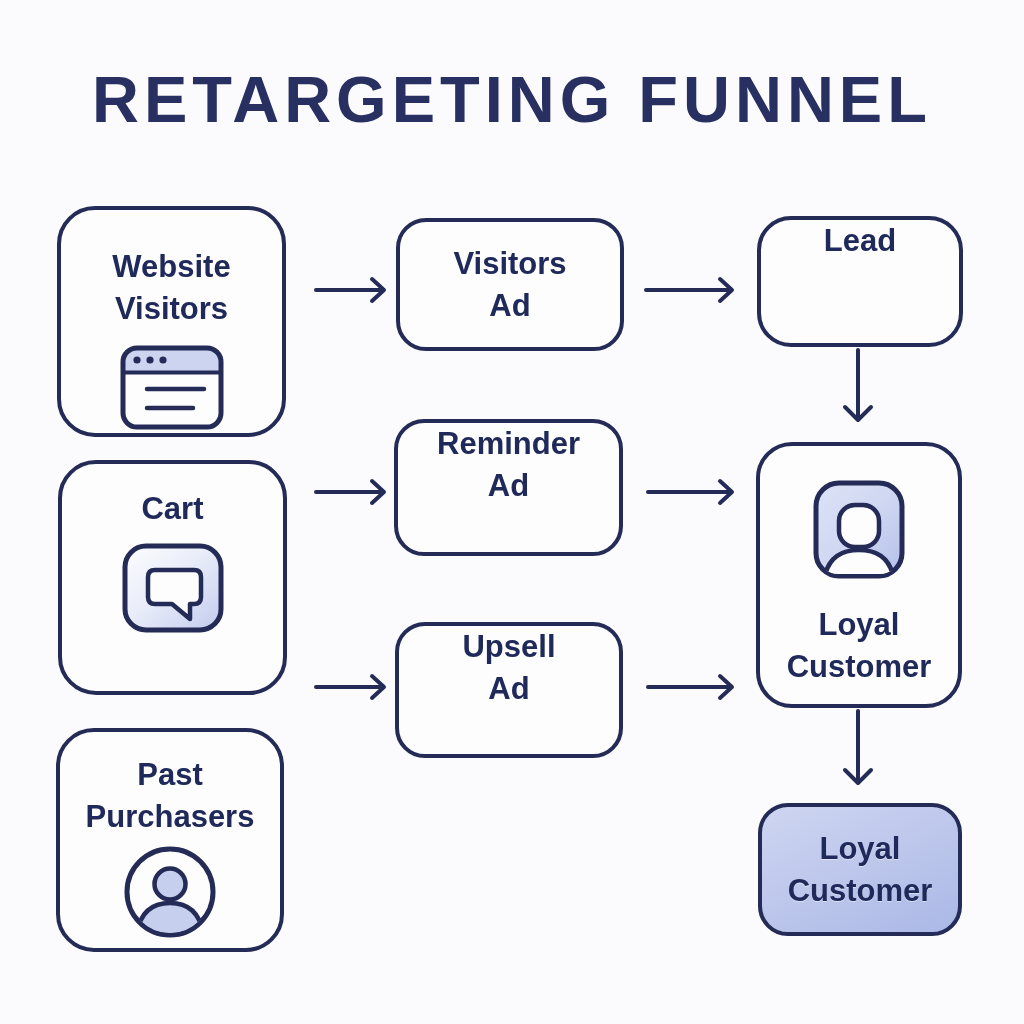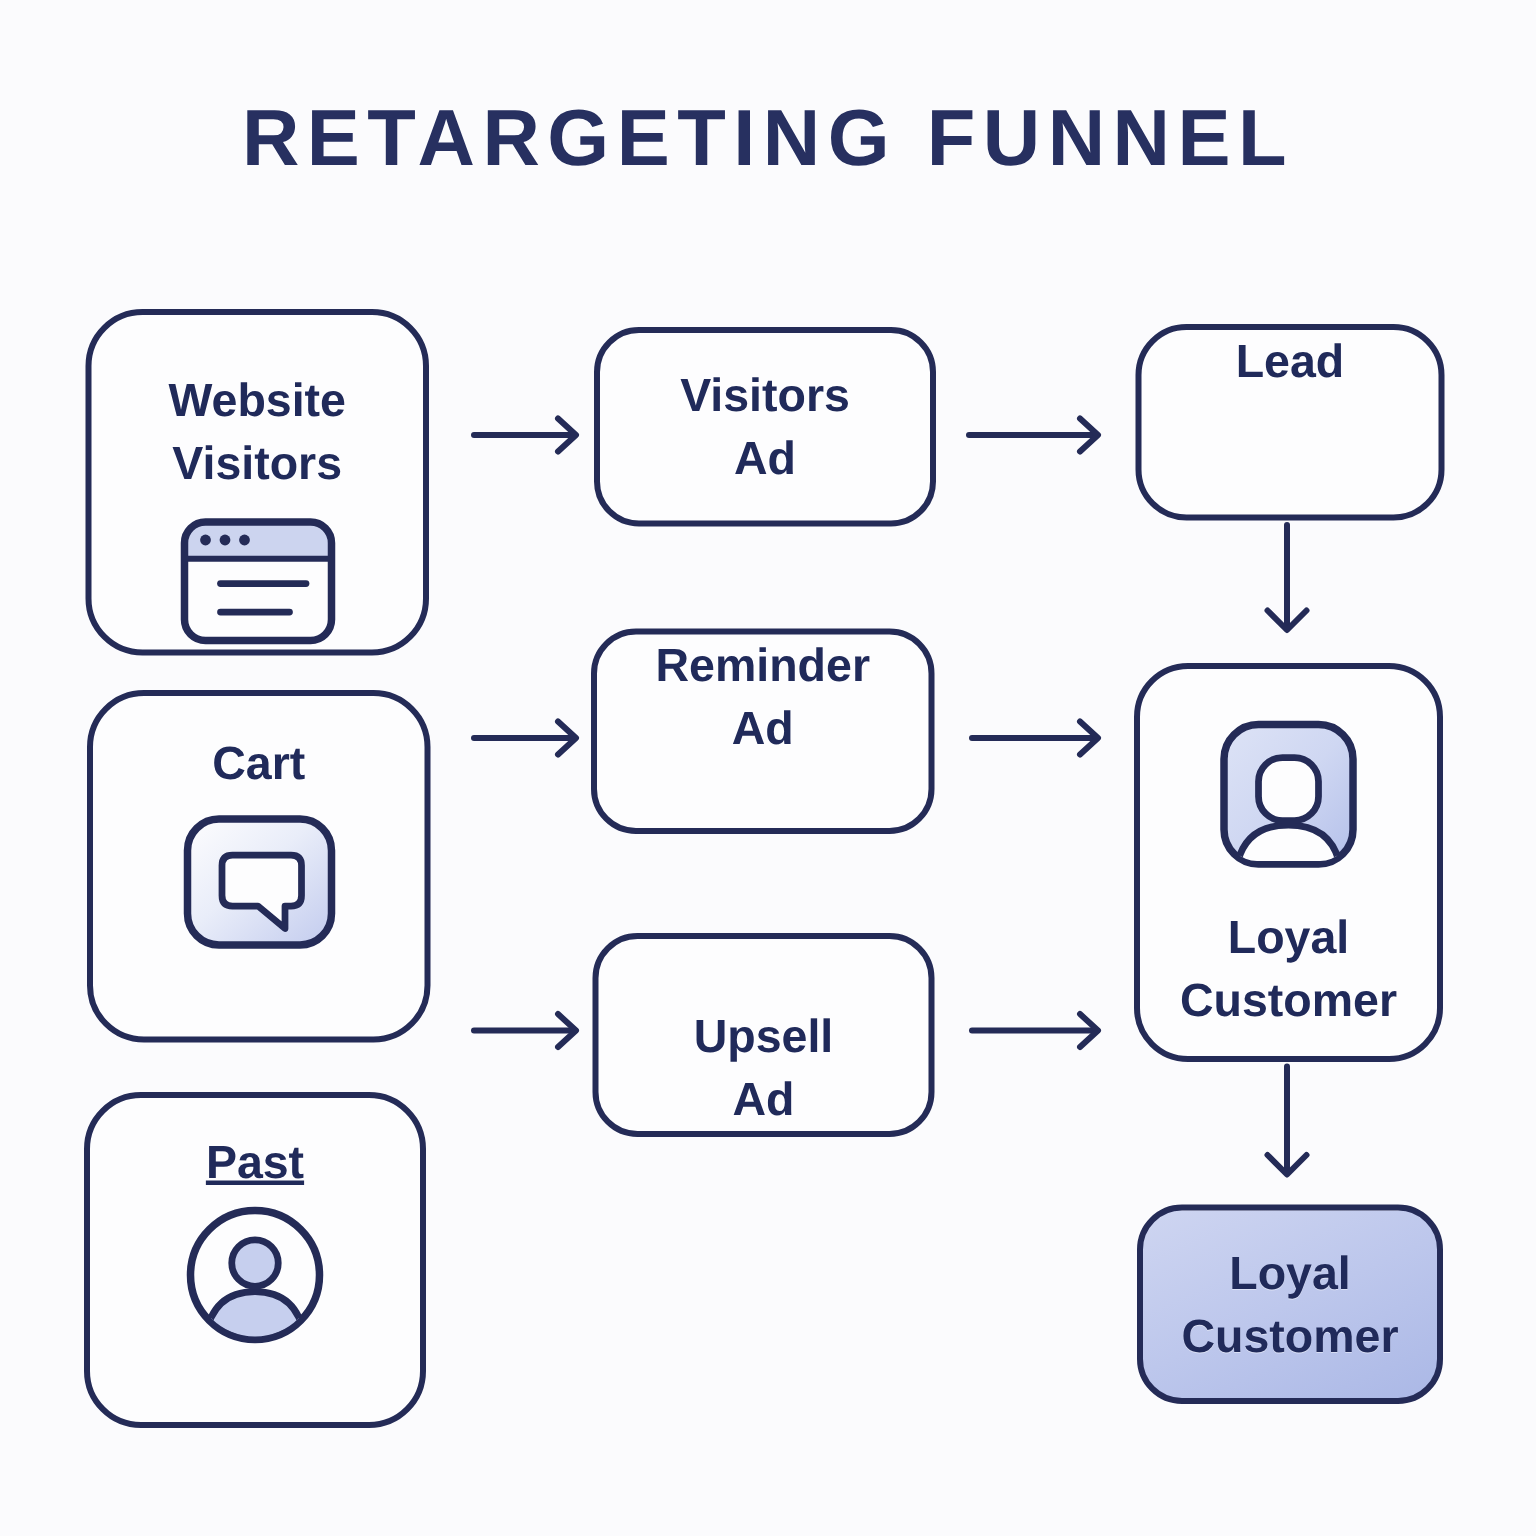--- a/index.html
+++ b/index.html
@@ -6,43 +6,43 @@
   body {
     width: 1024px; height: 1024px; overflow: hidden;
     background: #fbfbfd;
     font-family: "Liberation Sans", sans-serif;
   }
   .canvas { position: relative; width: 1024px; height: 1024px; }
 
   .title {
     position: absolute; left: 0; top: 62px; width: 100%;
     text-align: center;
-    font-size: 53px; font-weight: 700; letter-spacing: 5px;
+    font-size: 65px; font-weight: 700; letter-spacing: 5px;
     color: #273060;
     white-space: nowrap;
   }
 
   .node {
     position: absolute; box-sizing: border-box;
     border: 4px solid #242b57; border-radius: 32px;
     background: #fdfdfe;
     display: flex; flex-direction: column; align-items: center;
     color: #202a5a; font-weight: 700; font-size: 31px; line-height: 42px;
     text-align: center;
   }
   .node .label span { display: block; }
 
   
   .n-wv  { left: 57px;  top: 206px; width: 229px; height: 231px; border-radius: 38px; padding-top: 36px; }
   .n-ca  { left: 58px;  top: 460px; width: 229px; height: 235px; border-radius: 38px; padding-top: 24px; }
-  .n-pp  { left: 56px;  top: 728px; width: 228px; height: 224px; border-radius: 38px; padding-top: 22px; text-decoration: underline; }
+  .n-pp  { left: 56px;  top: 728px; width: 228px; height: 224px; border-radius: 38px; padding-top: 22px; }
   
   .n-aw  { left: 396px; top: 218px; width: 228px; height: 133px; border-radius: 30px; justify-content: center; }
   .n-rem { left: 394px; top: 419px; width: 229px; height: 137px; border-radius: 30px; justify-content: flex-start; }
-  .n-up  { left: 395px; top: 622px; width: 228px; height: 136px; border-radius: 30px; justify-content: flex-end; }
+  .n-up  { left: 395px; top: 622px; width: 228px; height: 136px; border-radius: 30px; justify-content: flex-start; }
   
   .n-lead  { left: 757px; top: 216px; width: 206px; height: 131px; border-radius: 34px; justify-content: flex-start; }
   .n-loyal { left: 756px; top: 442px; width: 206px; height: 266px; border-radius: 36px; padding-top: 34px; }
   .n-loyal2 {
     left: 758px; top: 803px; width: 204px; height: 133px; border-radius: 30px;
     justify-content: center;
     background: linear-gradient(155deg, #ced5f1 0%, #bdc7ec 50%, #abb8e6 100%);
     text-shadow: 0 1px 0 rgba(255,255,255,0.45);
   }
 
@@ -132,20 +132,21 @@
         </defs>
         <rect x="3" y="3" width="96" height="84" rx="21" fill="url(#gch)" stroke="#242b57" stroke-width="5"></rect>
         <path d="M33 27 H72 Q79 27 79 34 V54 Q79 61 72 61 H68 V76 L50 61 H33 Q26 61 26 54 V34 Q26 27 33 27 Z" fill="#fdfdfe" stroke="#242b57" stroke-width="4.5" stroke-linejoin="round"></path>
       </svg>
     </div>
   </div>
 
   <div class="node n-pp">
     <div class="label">
       <span>Past</span>
+      <span>Purchasers</span>
     </div>
     <div class="icon">
       <svg width="92" height="92" viewBox="0 0 92 92">
         <defs>
           <clipPath id="ppc">
               <circle cx="46" cy="46" r="41"></circle>
             </clipPath>
         </defs>
         <circle cx="46" cy="46" r="43" fill="#fdfdfe" stroke="#242b57" stroke-width="5"></circle>
         <g clip-path="url(#ppc)">

